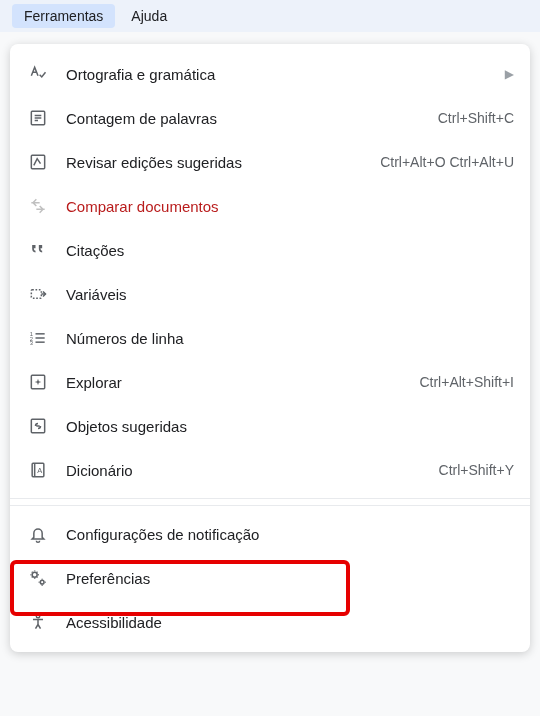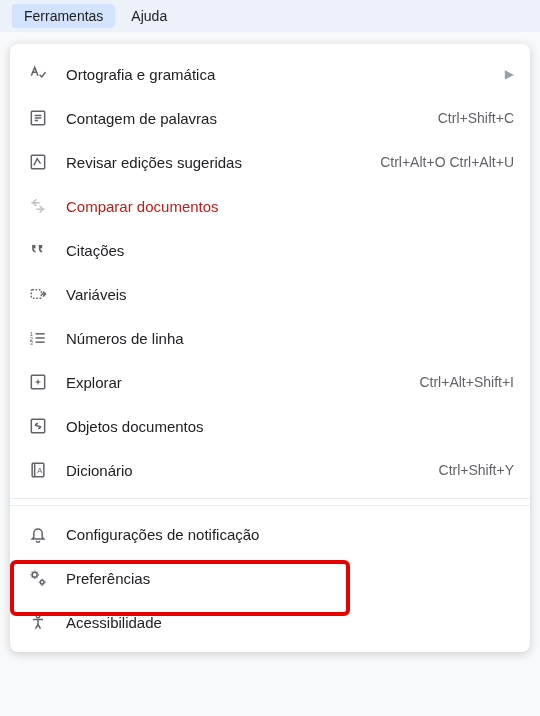--- a/index.html
+++ b/index.html
@@ -195,21 +195,21 @@
     <span class="shortcut">Ctrl+Alt+Shift+I</span>
   </div>
 
   <div class="menu-row">
     <span class="icon">
       <svg viewBox="0 0 24 24" fill="none" stroke="#5f6368" stroke-width="1.8">
           <rect x="4" y="4" width="16" height="16" rx="1"></rect>
           <path d="M9 12 a3 3 0 0 1 3-3 M15 12 a3 3 0 0 1 -3 3 M10 12 h4"></path>
         </svg>
     </span>
-    <span class="label">Objetos documentos</span>
+    <span class="label">Objetos sugeridas</span>
   </div>
 
   <div class="menu-row">
     <span class="icon">
       <svg viewBox="0 0 24 24" fill="none" stroke="#5f6368" stroke-width="1.8">
           <rect x="5" y="4" width="14" height="16" rx="1"></rect>
           <line x1="8" y1="4" x2="8" y2="20"></line>
           <text x="11" y="15" font-size="9" fill="#5f6368" stroke="none">A</text>
         </svg>
     </span>

